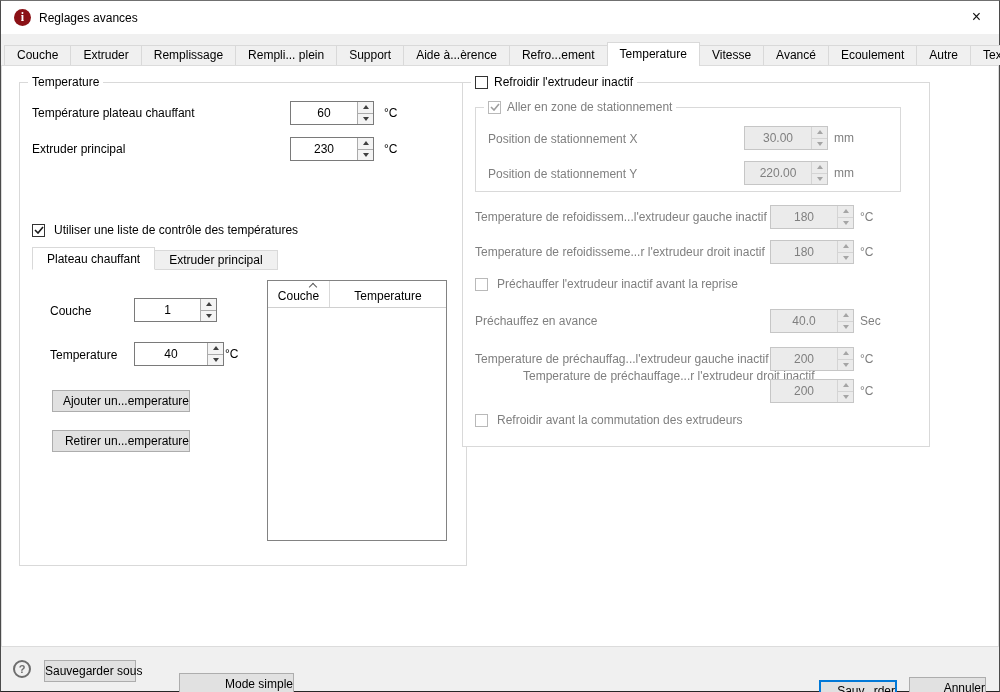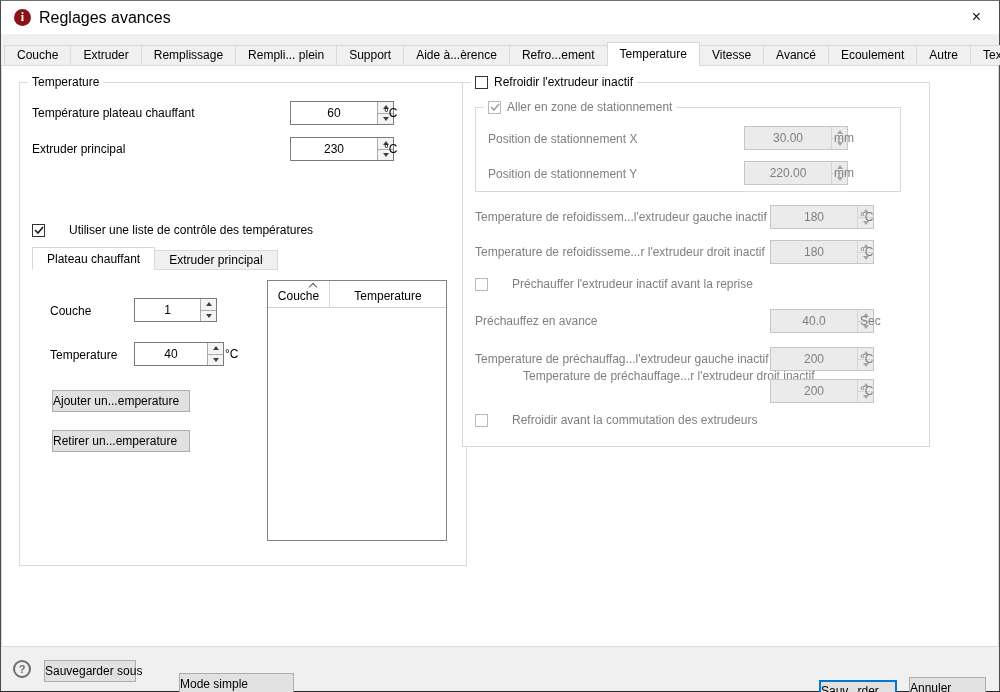--- a/index.html
+++ b/index.html
@@ -8,21 +8,21 @@
 
   .window { position:relative; width:1000px; height:692px; background:#f0f0f0;
             border:1px solid #4b4b4b; border-top-color:#707070; border-bottom-color:#262626;
             display:flex; flex-direction:column; }
 
   
   .titlebar { height:33px; background:#fff; display:flex; align-items:center; position:relative; flex:0 0 auto; }
   .app-icon { width:17px; height:17px; margin-left:13px; background:#8b1116; border-radius:50%;
               color:#fff; font-weight:bold; font-size:12px; font-family:"Liberation Serif",serif;
               display:flex; align-items:center; justify-content:center; }
-  .title { margin-left:8px; font-size:16px; }
+  .title { margin-left:8px; font-size:12px; }
   .close { position:absolute; right:0; top:0; width:45px; height:31px; display:flex;
            align-items:center; justify-content:center; font-size:16px; color:#111; cursor:default; }
 
   
   .tabstrip { display:flex; align-items:flex-end; padding:8px 3px 0 3px; background:#f0f0f0;
               flex:0 0 auto; position:relative; z-index:2; }
   .tab { height:20px; line-height:19px; padding:0 12px; background:#f0f0f0;
          border:1px solid #d9d9d9; border-bottom:none; margin-right:-1px; white-space:nowrap; }
   .tab.selected { height:24px; line-height:23px; background:#fff; position:relative; z-index:3;
                   margin-bottom:-1px; }
@@ -34,25 +34,25 @@
   .legend { position:absolute; top:-8px; left:8px; background:#fff; padding:0 4px; display:flex;
             align-items:center; gap:6px; white-space:nowrap; }
 
   
   .cb { width:13px; height:13px; border:1px solid #333; background:#fff; display:inline-flex;
         align-items:center; justify-content:center; flex:0 0 auto; }
   .cb svg { width:10px; height:8px; color:#1a1a1a; display:none; }
   .cb.checked svg { display:block; }
   .cb.disabled { border-color:#b9b9b9; }
   .cb.disabled svg { color:#9e9e9e; }
-  .cb-row { position:absolute; display:flex; align-items:center; gap:24px; white-space:nowrap; }
+  .cb-row { position:absolute; display:flex; align-items:center; gap:9px; white-space:nowrap; }
   .gray { color:#7f7f7f; }
 
   
-  .spin { position:absolute; width:104px; height:24px; border:1px solid #7a7a7a; background:#fff;
+  .spin { position:absolute; width:84px; height:24px; border:1px solid #7a7a7a; background:#fff;
           display:flex; }
   .spin-val { flex:1; text-align:center; line-height:22px; font-size:12px; overflow:hidden; }
   .spin-btns { width:16px; display:flex; flex-direction:column; border-left:1px solid #ababab; }
   .spin-b { flex:1; display:flex; align-items:center; justify-content:center; background:#f4f4f4; }
   .spin-b.up { border-bottom:1px solid #ababab; }
   .tri-up { width:0; height:0; border-left:3px solid transparent; border-right:3px solid transparent;
             border-bottom:4px solid #404040; }
   .tri-down { width:0; height:0; border-left:3px solid transparent; border-right:3px solid transparent;
               border-top:4px solid #404040; }
   .spin.disabled { border-color:#c6c6c6; background:#ebebeb; }
@@ -67,21 +67,21 @@
   .unit { position:absolute; white-space:nowrap; line-height:24px; }
 
   
   .subtabs { position:absolute; display:flex; align-items:flex-end; }
   .subtab { height:20px; line-height:19px; padding:0 14px; background:#f0f0f0;
             border:1px solid #d9d9d9; margin-right:-1px; white-space:nowrap; }
   .subtab.selected { height:23px; line-height:22px; background:#fff; border-bottom:1px solid #fff; z-index:2; position:relative; }
 
   
   .btn { position:absolute; height:22px; background:#e1e1e1; border:1px solid #adadad;
-         font-size:12px; font-family:inherit; text-align:left; line-height:20px; white-space:nowrap; }
+         font-size:12px; font-family:inherit; text-align:right; line-height:20px; white-space:nowrap; }
   .btn.default { border:2px solid #0078d7; line-height:18px;margin-top:21px; }
 
   
   .ttable { position:absolute; border:1px solid #828282; background:#fff; }
   .thead { display:flex; height:27px; border-bottom:1px solid #d0d0d0; position:relative; }
   .th { display:flex; align-items:flex-end; justify-content:center; padding-bottom:4px; font-size:12px; }
   .th1 { width:62px; border-right:1px solid #d9d9d9; }
   .th2 { flex:1; }
   .sort-caret { position:absolute; left:42px; top:3px; width:6px; height:6px;
                 border-left:1px solid #5a5a5a; border-top:1px solid #5a5a5a; transform:rotate(45deg); }

